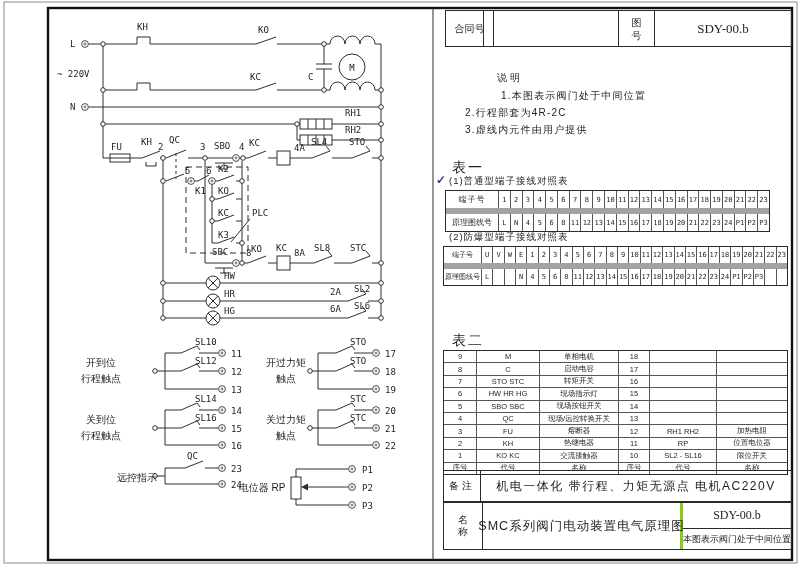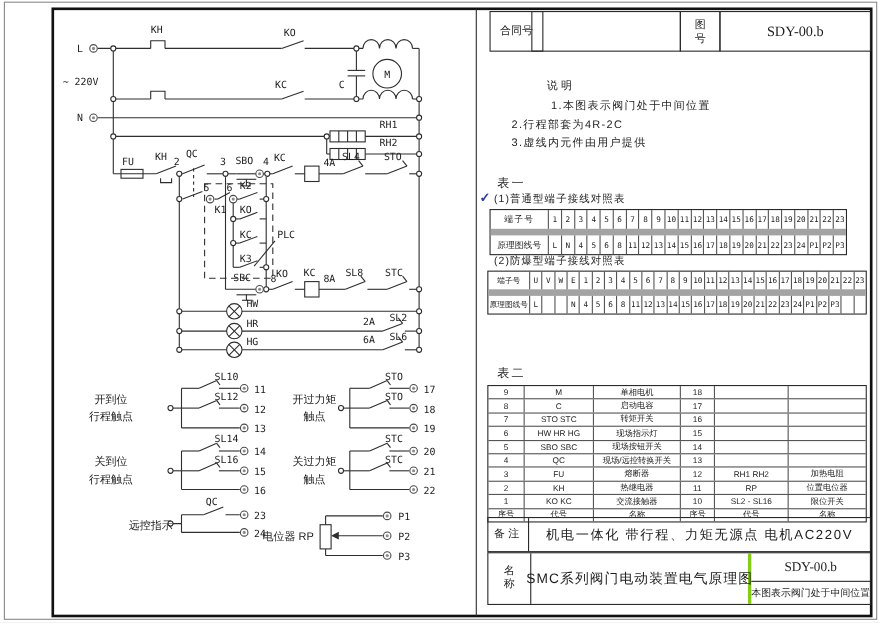--- a/index.html
+++ b/index.html
@@ -17,21 +17,21 @@
   .jc{fill:#fff;stroke:#2e2e2e;stroke-width:1;}
   .term-o{fill:#fff;stroke:#4a4a4a;stroke-width:1;}
   .term-i{fill:#8a8a8a;stroke:none;}
   text.tl{font-family:"DejaVu Sans Mono",monospace;font-size:9px;fill:#1c1c1c;}
   text.tm{font-family:"DejaVu Sans Mono",monospace;font-size:9px;fill:#1c1c1c;text-anchor:middle;}
   text.tc{font-family:"Liberation Sans",sans-serif;font-size:10px;fill:#1c1c1c;text-anchor:middle;}
   
   .titlecell{display:flex;align-items:center;justify-content:center;text-align:center;
              font-size:10px;line-height:13px;}
   .mono{font-family:Liberation Serif, serif;}
-  .cap{font-size:11px;letter-spacing:2px;}
+  .cap{font-size:14px;letter-spacing:2px;}
   .note{font-size:10px;letter-spacing:1.2px;white-space:nowrap;}
   .check{color:#2b3a9e;font-size:12px;font-weight:bold;}
   .trow{display:flex;align-items:stretch;}
   .trow + .trow{border-top:6px solid #a3a3a3;}
   .hcell{display:flex;align-items:center;justify-content:center;font-size:8px;letter-spacing:1px;}
   .cells{display:flex;flex:1;}
   .cells .c{flex:1;border-left:1px solid #555;display:flex;align-items:center;justify-content:center;
             font-family:"DejaVu Sans Mono",monospace;font-size:7px;overflow:hidden;}
   .t1b .hcell{font-size:7px;letter-spacing:0;}
   .t2row{display:flex;height:11.4px;}

